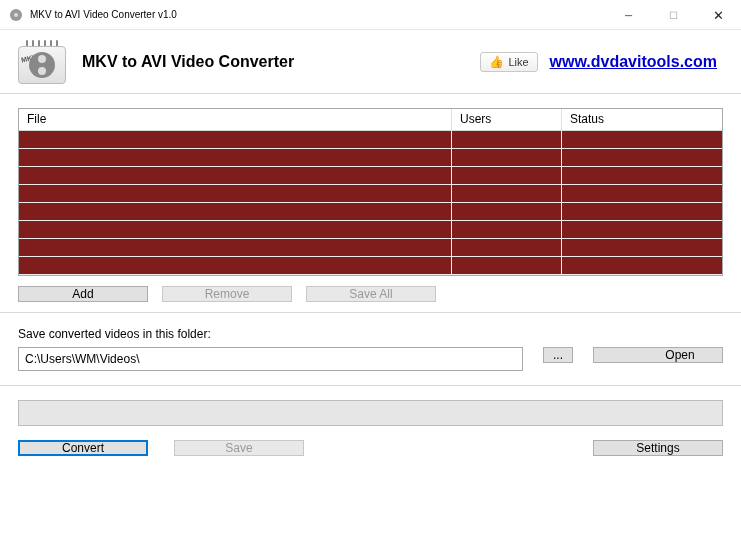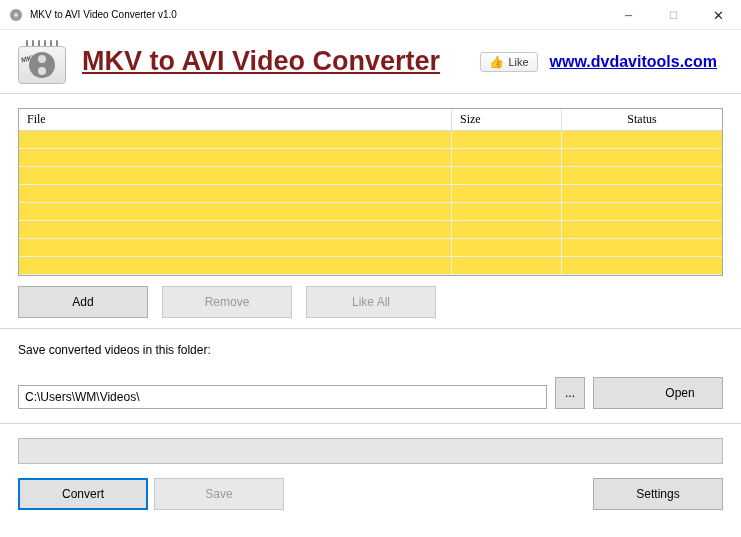--- a/index.html
+++ b/index.html
@@ -73,24 +73,23 @@
     }
     .logo-reel::before { top:3px; left:9px; }
     .logo-reel::after { bottom:3px; left:9px; }
     .logo-tag {
       position:absolute; top:8px; left:2px;
       font-size:7px; font-weight:bold; color:#555;
       transform: rotate(-12deg);
     }
     .app-title {
       flex:1;
-      font-size: 27px;
+      font-size: 16px;
       font-weight: bold;
-      color: #7f1d1d;
-      text-decoration: underline;
+      color: #000000;
     }
     .like-btn {
       border: 1px solid #c8c8c8;
       border-radius: 3px;
       padding: 2px 8px;
       display: flex; align-items: center;
       gap: 4px;
       font-size: 11px;
       color: #333;
       background: linear-gradient(#fff,#f0f0f0);
@@ -103,90 +102,89 @@
       font-size: 16px;
       font-weight: bold;
       margin-right: 6px;
     }
     .section {
       padding: 12px 18px;
     }
     .section.files { padding-top: 14px; padding-bottom: 10px; }
     .file-table {
       border: 1px solid #a8a8a8;
-      background: #fde047;
+      background: #7f1d1d;
       height: 168px;
       width: 100%;
-      font-family: Liberation Serif, serif;
     }
     .tbl-head {
       display: flex;
       height: 22px;
       background: #fff;
     }
     .th {
       padding: 3px 8px;
       border-bottom: 1px solid #d8d8d8;
       color: #000;
       font-size: 12px;
     }
     .th.file { flex: 1; border-right: 1px solid #e0e0e0;}
     .th.size { width: 110px; border-right: 1px solid #e0e0e0;}
-    .th.status { width: 160px; text-align: center; }
+    .th.status { width: 160px; }
     .tbl-body { }
     .tr {
       display: flex; height: 18px;
       border-bottom: 1px solid #ededed;
     }
     .td.file { flex:1; border-right: 1px solid #ededed;}
     .td.size { width:110px; border-right: 1px solid #ededed;}
     .td.status { width:160px;}
     .btn-row {
       display: flex; gap: 14px; margin-top: 10px;
     }
     .btn {
-      width: 130px; height: 32px;
+      width: 130px; height: 16px;
       background: #e1e1e1;
       border: 1px solid #adadad;
       color: #000;
       font-size: 12px;
       display: flex; align-items:center; justify-content:center;
       cursor: pointer;
     }
     .btn.disabled {
       background: #e8e8e8;
       color: #9a9a9a;
       border-color: #c8c8c8;
     }
     .divider {
       height: 1px; background: #d8d8d8;
       margin: 0;
     }
     .section.output { padding-top: 14px; padding-bottom: 14px; }
     .out-label {
-      font-size: 12px; color: #000; margin-bottom: 20px;
-    }
-    .out-row { display:flex; gap: 8px; align-items:flex-end; }
+      font-size: 12px; color: #000; margin-bottom: 6px;
+    }
+    .out-row { display:flex; gap: 20px; align-items:flex-start; }
     .out-input {
       flex:1; height: 24px;
       border: 1px solid #a8a8a8;
       padding: 0 6px;
       font-size: 12px;
       background:#fff;
     }
     .btn.browse { width: 30px; }
     .btn.open { width: 130px; padding-left: 44px; }
     .section.progress { padding-top: 14px; padding-bottom: 10px; }
     .progress-bar {
       height: 26px;
       border: 1px solid #bcbcbc;
       background: #e6e6e6;
     }
     .action-row {
-      display:flex; gap:6px; margin-top: 14px;
+      display:flex; gap:26px; margin-top: 14px;
     }
     .btn.convert {
       background: #e1e1e1;
       border: 2px solid #0078d7;
     }
     .spacer { flex:1; }
     .btn.settings { width: 130px; }
   </style>
 </head>
 <body>
@@ -226,21 +224,21 @@
     <span class="thumb">👍</span>
     <span>Like</span>
   </div>
   <a class="website-link">www.dvdavitools.com</a>
 </div>
 
 <div class="section files">
   <div class="file-table">
     <div class="tbl-head">
       <div class="th file">File</div>
-      <div class="th size">Size</div>
+      <div class="th size">Users</div>
       <div class="th status">Status</div>
     </div>
     <div class="tbl-body">
       <div class="tr">
           <div class="td file"></div>
           <div class="td size"></div>
           <div class="td status"></div>
         </div>
       <div class="tr">
           <div class="td file"></div>
@@ -275,21 +273,21 @@
       <div class="tr">
           <div class="td file"></div>
           <div class="td size"></div>
           <div class="td status"></div>
         </div>
     </div>
   </div>
   <div class="btn-row">
     <div class="btn">Add</div>
     <div class="btn disabled">Remove</div>
-    <div class="btn disabled">Like All</div>
+    <div class="btn disabled">Save All</div>
   </div>
 </div>
 
 <div class="divider"></div>
 
 <div class="section output">
   <div class="out-label">Save converted videos in this folder:</div>
   <div class="out-row">
     <input class="out-input" type="text" value="C:\Users\WM\Videos\" style="">
     <div class="btn browse">...</div>

